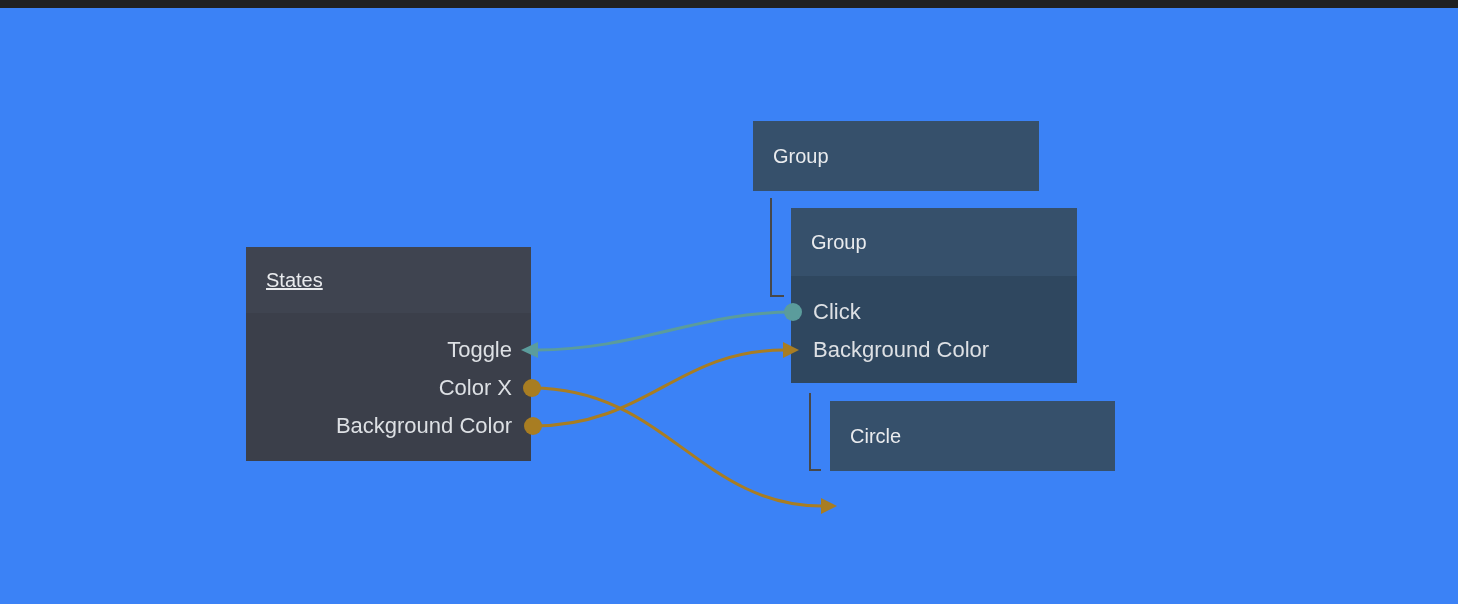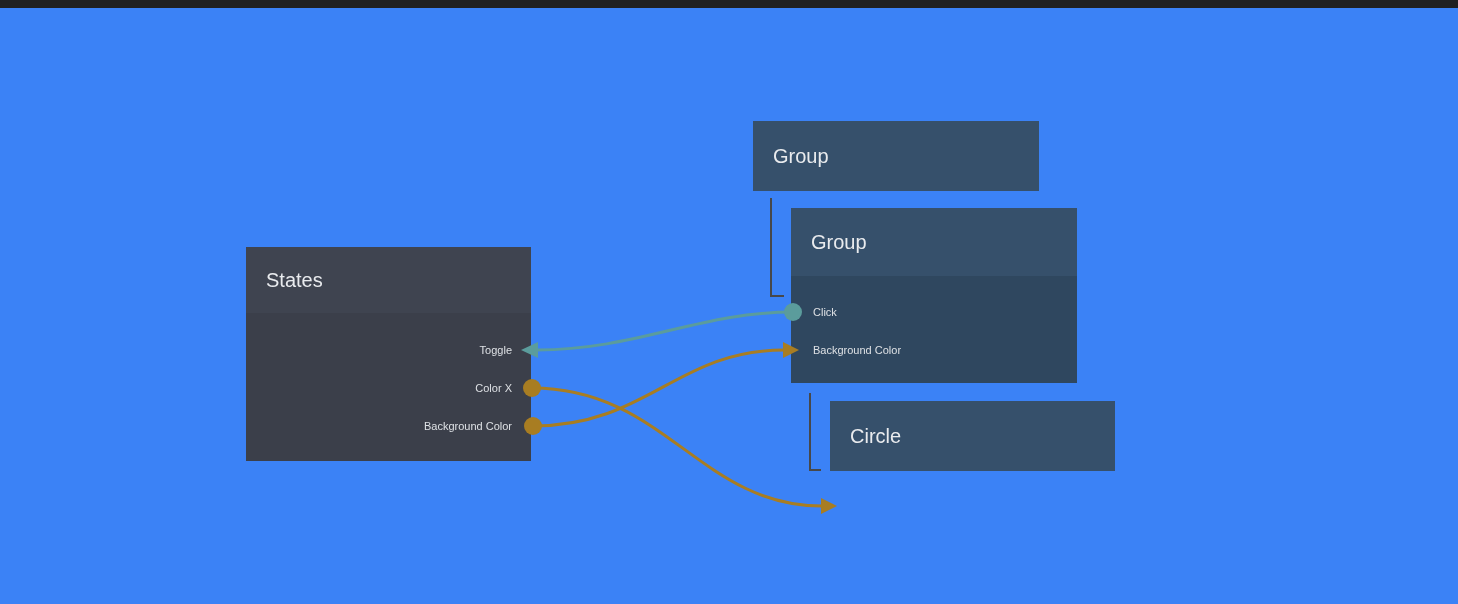--- a/index.html
+++ b/index.html
@@ -1,24 +1,24 @@
 <!DOCTYPE html>
 <html><head>
 <meta charset="utf-8">
 <style>
   html,body{margin:0;padding:0;background:#202122;}
   .canvas{position:relative;width:1458px;height:604px;background:#3b82f6;overflow:hidden;
           font-family:"Liberation Sans",sans-serif;margin-top:8px;}
   .node{position:absolute;box-sizing:border-box;}
   .node-header{display:flex;align-items:center;padding:0 20px;font-size:20px;color:#e9ebee;}
   .node-body{box-sizing:border-box;}
-  .row{height:38px;display:flex;align-items:center;font-size:11px;color:#dde0e4;}
+  .row{height:38px;display:flex;align-items:center;font-size:22px;color:#dde0e4;}
   .blue .node-header{background:#36506b;}
   .blue .node-body{background:#2f475f;}
-  .gray .node-header{background:#3f4450;}
+  .gray .node-header{background:#3f4450;text-decoration:underline;}
   .gray .node-body{background:#3b3f4a;}
   .rows-left .row{padding-left:22px;justify-content:flex-start;}
   .rows-right .row{padding-right:19px;justify-content:flex-end;}
   svg.overlay{position:absolute;left:0;top:0;pointer-events:none;}
   svg .hit{pointer-events:auto;}
 </style>
 </head>
 <body>
 
 <div class="canvas">

